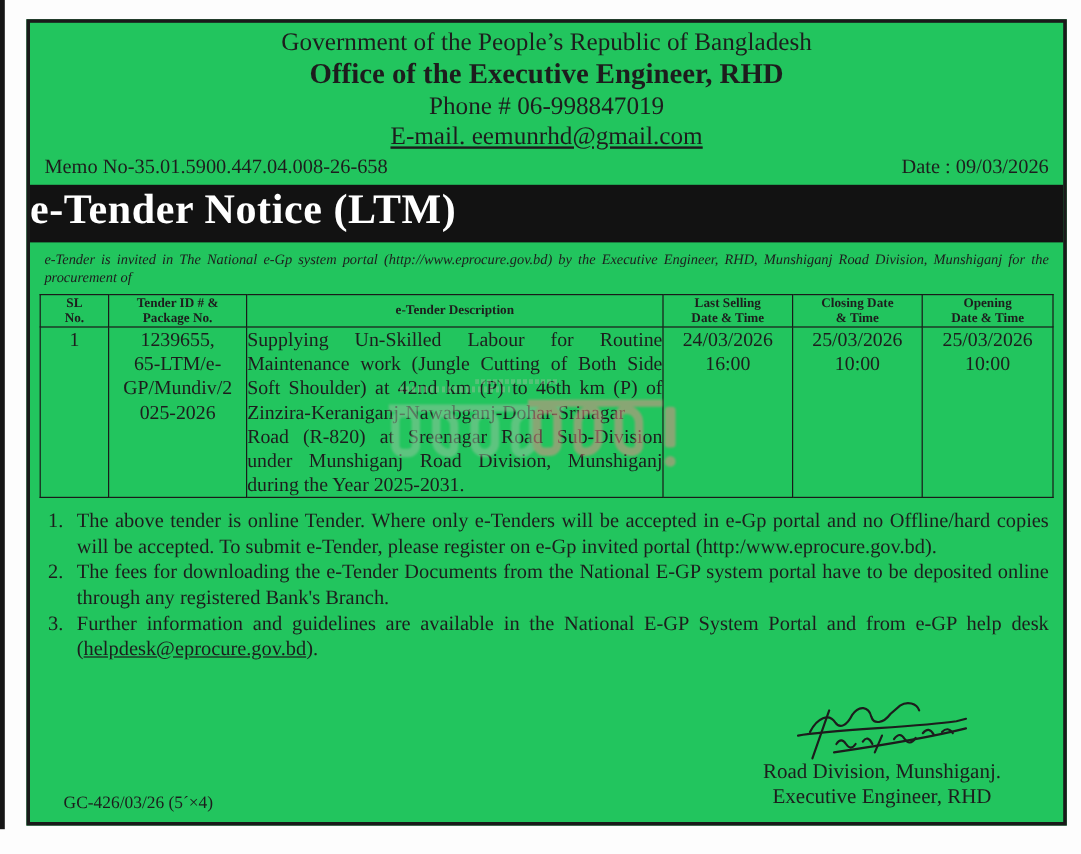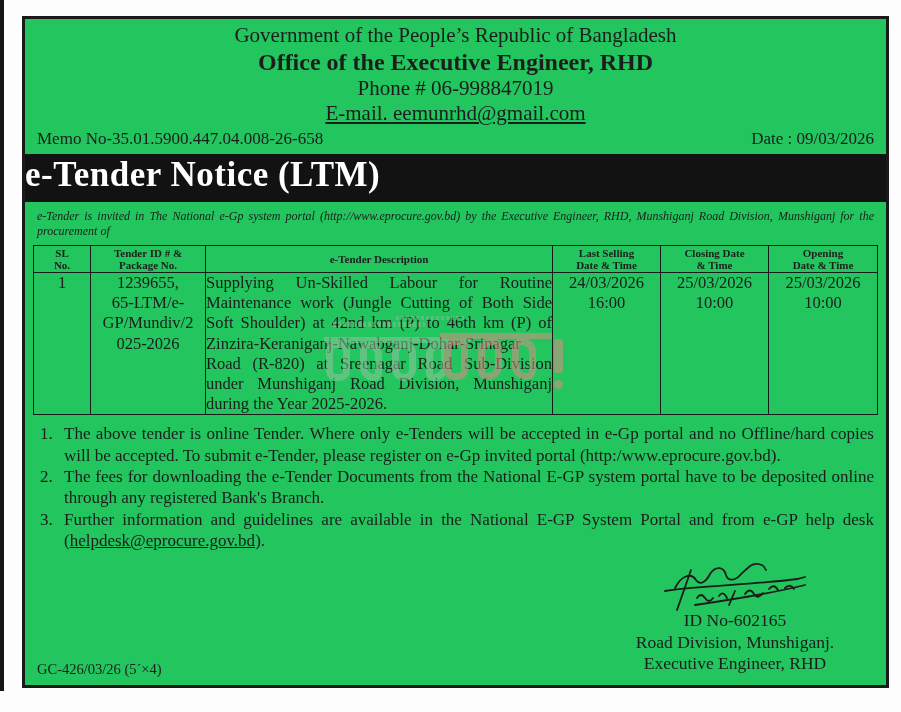--- a/index.html
+++ b/index.html
@@ -55,21 +55,21 @@
   .notes { padding: 8px 12px 0; }
   .note { display: flex; font-size: 17px; line-height: 1.26; }
   .note-num { width: 27px; flex: none; padding-left: 3px; }
   .note-text { flex: 1; text-align: justify; }
   .underline { text-decoration: underline; }
 
   .signature { position: absolute; right: 12px; bottom: 10px; width: 278px; text-align: center; font-size: 17.5px; line-height: 1.24; }
   .sig-svg { display: block; margin: 0 auto -4px; }
   .sig-name { font-weight: bold; }
 
-  .gc-code { position: absolute; left: 12px; bottom: 7px; font-size: 14.5px; }
+  .gc-code { position: absolute; left: 28px; bottom: 7px; font-size: 14.5px; }
 
   
   .wm { position: absolute; left: 322px; top: 330px; width: 252px; height: 66px; opacity: .55; filter: blur(0.7px); pointer-events: none; }
   .wm > div { position: absolute; }
   .wm-bar-g { left: 2px; top: 7px; width: 146px; height: 6px; background: #8fc49b; }
   .wm-g1 { left: 4px;  top: 11px; width: 24px; height: 40px; border: 7px solid #8fc49b; border-radius: 10px; }
   .wm-g2 { left: 38px; top: 11px; width: 22px; height: 40px; border: 7px solid #8fc49b; border-radius: 8px 14px 8px 14px; }
   .wm-g3 { left: 70px; top: 11px; width: 24px; height: 40px; border: 7px solid #8fc49b; border-radius: 12px; }
   .wm-g4 { left: 104px; top: 11px; width: 22px; height: 40px; border: 7px solid #8fc49b; border-radius: 14px 8px 14px 8px; }
   .wm-bar-r { left: 118px; top: 3px; width: 112px; height: 6px; background: #dd8e86; }
@@ -131,21 +131,21 @@
 Date &amp; Time</th>
         </tr>
       </thead>
       <tbody>
         <tr class="row-body">
           <td class="cell-center">1</td>
           <td class="cell-center pre">1239655,
 65-LTM/e-
 GP/Mundiv/2
 025-2026</td>
-          <td class="desc-cell">Supplying Un-Skilled Labour for Routine Maintenance work (Jungle Cutting of Both Side Soft Shoulder) at 42nd km (P) to 46th km (P) of Zinzira-Keraniganj-Nawabganj-Dohar-Srinagar Road (R-820) at Sreenagar Road Sub-Division under Munshiganj Road Division, Munshiganj during the Year 2025-2026.</td>
+          <td class="desc-cell">Supplying Un-Skilled Labour for Routine Maintenance work (Jungle Cutting of Both Side Soft Shoulder) at 42nd km (P) to 46th km (P) of Zinzira-Keraniganj-Nawabganj-Dohar-Srinagar Road (R-820) at Sreenagar Road Sub-Division under Munshiganj Road Division, Munshiganj during the Year 2025-2031.</td>
           <td class="cell-center pre">24/03/2026
 16:00</td>
           <td class="cell-center pre">25/03/2026
 10:00</td>
           <td class="cell-center pre">25/03/2026
 10:00</td>
         </tr>
       </tbody>
     </table>
 
@@ -167,21 +167,20 @@
     <div class="signature">
       <svg class="sig-svg" width="180" height="56" viewBox="0 0 180 56">
         <g fill="none" stroke="#1c1c1c" stroke-width="1.8" stroke-linecap="round">
           <path d="M30 30 C36 18, 46 14, 51 22 C55 28, 61 24, 65 16 C71 7, 79 9, 81 17 C83 24, 91 23, 97 15 L105 8 C111 4, 119 6, 121 12"></path>
           <path d="M20 33 C48 28, 118 26, 152 21 L160 19"></path>
           <path d="M46 12 L32 52"></path>
           <path d="M52 40 q4 -6 8 0 q4 6 8 0 M74 38 q4 -6 8 2 M90 33 l-6 14 M100 36 q5 -7 9 0 q4 6 9 -1 M124 31 q5 -6 9 1 M140 30 q5 -5 9 1"></path>
           <path d="M50 47 C84 42, 132 34, 160 27"></path>
         </g>
       </svg>
-      <div>ID No-602165</div>
       <div>Road Division, Munshiganj.</div>
       <div>Executive Engineer, RHD</div>
     </div>
 
     <div class="gc-code">GC-426/03/26 (5´×4)</div>
   </div>
 
   <div class="wm-tiny-1"></div>
   <div class="wm-tiny-2"></div>
   <div class="wm">

